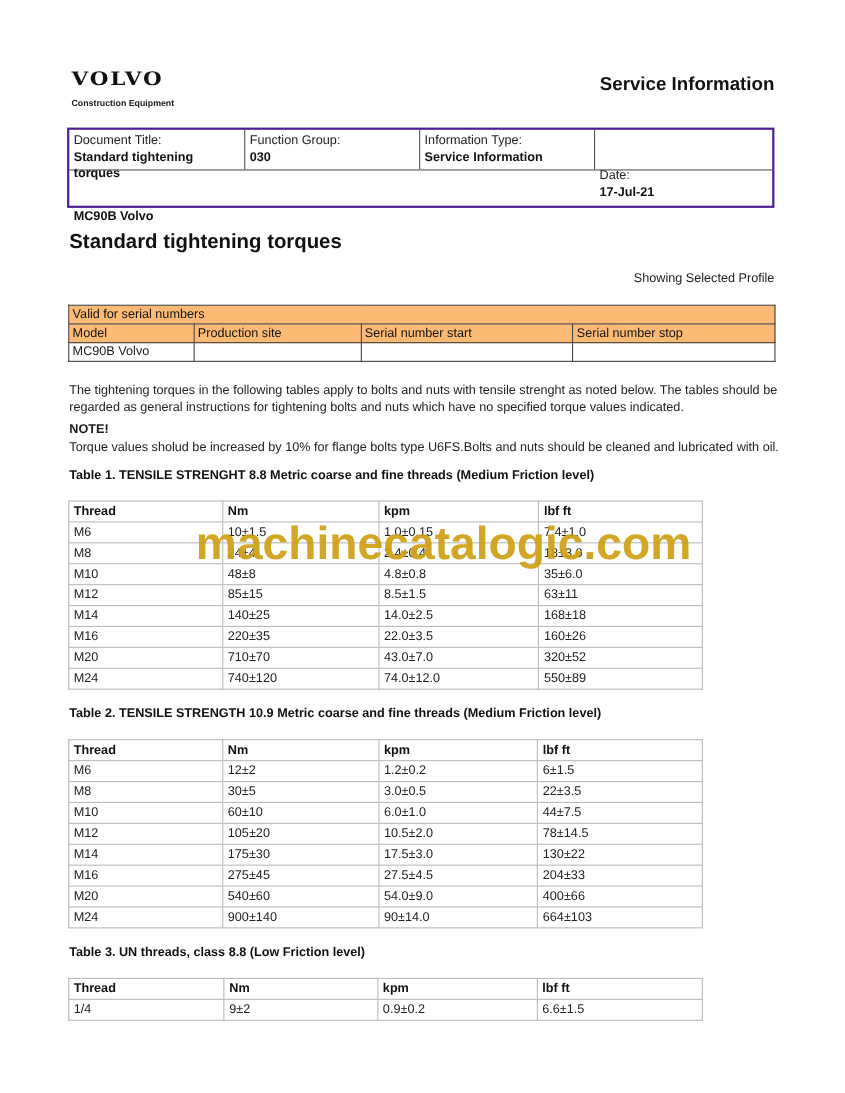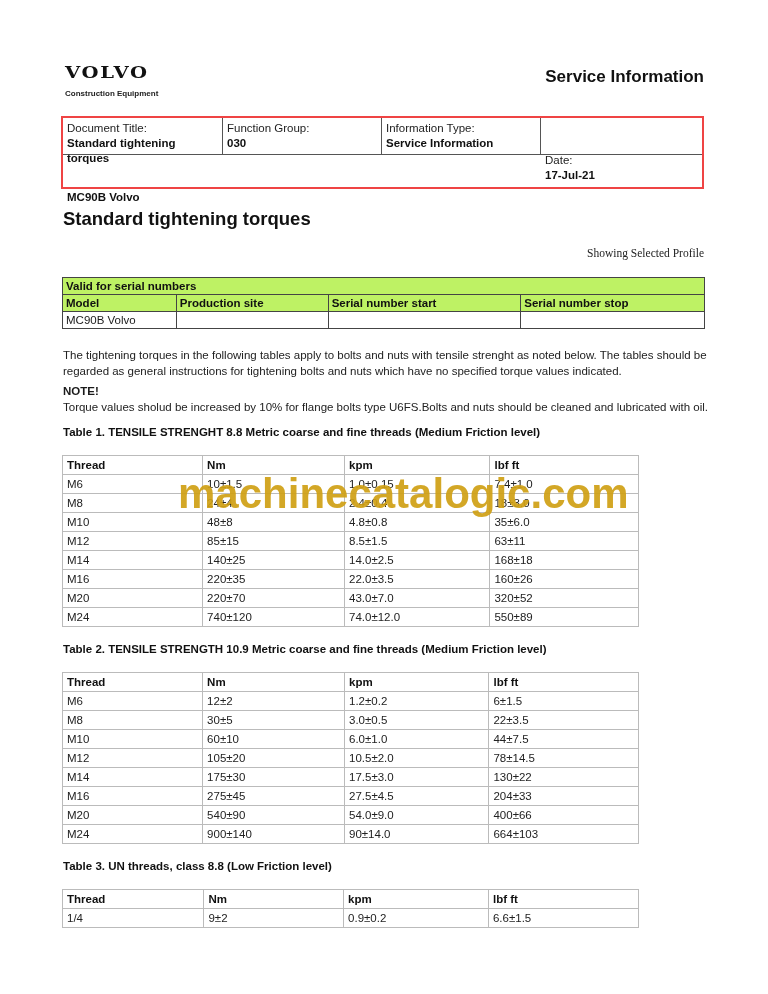--- a/index.html
+++ b/index.html
@@ -17,43 +17,43 @@
   .logo .sub {
     font-family: "Liberation Sans", sans-serif; font-size: 8px; font-weight: bold;
     color: #222; margin-top: 9px; display: block;
   }
   .svc-title {
     position: absolute; right: 64px; top: 67px;
     font-family: "Liberation Sans", sans-serif; font-weight: bold; font-size: 17px; color: #111;
   }
   .info-box {
     position: absolute; left: 61px; top: 116px; width: 643px; height: 73px;
-    border: 2px solid #ef4444; box-sizing: border-box;
+    border: 2px solid #4c1d95; box-sizing: border-box;
     font-family: "Liberation Sans", sans-serif; font-size: 11.5px;
   }
   .info-row1 { display: flex; height: 36px; border-bottom: 1px solid #555; }
   .info-cell { padding: 3px 4px; box-sizing: border-box; border-right: 1px solid #555; line-height: 15px; }
   .info-cell:last-child { border-right: none; margin-top: 32px; }
   .info-cell .lbl { display: block; color: #222; }
   .info-cell .val { display: block; font-weight: bold; color: #111; }
   .info-row2 { padding: 3px 4px; line-height: 15px; }
   .doc-title {
     position: absolute; left: 63px; top: 208px;
     font-family: "Liberation Sans", sans-serif; font-weight: bold; font-size: 18.5px; color: #111;
   }
   .showing {
     position: absolute; right: 64px; top: 247px;
-    font-family: Liberation Serif, serif; font-size: 11.5px; color: #222;
+    font-family: Liberation Sans, sans-serif; font-size: 11.5px; color: #222;
   }
   table { border-collapse: collapse; font-family: "Liberation Sans", sans-serif; font-size: 11.5px; }
   .serial-table { position: absolute; left: 62px; top: 277px; width: 643px; }
   .serial-table td, .serial-table th {
     border: 1px solid #444; padding: 1px 3px; height: 17px; text-align: left; box-sizing: border-box;
   }
-  .serial-table th { background: #bef264; font-weight: bold; color: #111; }
+  .serial-table th { background: #fdba74; font-weight: normal; color: #111; }
   .intro {
     position: absolute; left: 63px; top: 347px; width: 645px;
     font-family: "Liberation Sans", sans-serif; font-size: 11.5px; line-height: 16px; color: #222;
   }
   .note-head { position: absolute; left: 63px; top: 385px; font-family: "Liberation Sans", sans-serif; font-weight: bold; font-size: 11.5px; }
   .note-text { position: absolute; left: 63px; top: 401px; font-family: "Liberation Sans", sans-serif; font-size: 11.5px; color: #222; }
   .tcap { position: absolute; left: 63px; font-family: "Liberation Sans", sans-serif; font-weight: bold; font-size: 11.5px; color: #111; }
   .torque { position: absolute; left: 62px; width: 577px; padding-left: 21px; }
   .torque td, .torque th {
     border: 1px solid #bbb; padding: 0 4px; height: 19px; text-align: left; box-sizing: border-box; color: #222;
@@ -179,21 +179,21 @@
         <td>168±18</td>
       </tr>
   <tr>
         <td>M16</td>
         <td>220±35</td>
         <td>22.0±3.5</td>
         <td>160±26</td>
       </tr>
   <tr>
         <td>M20</td>
-        <td>220±70</td>
+        <td>710±70</td>
         <td>43.0±7.0</td>
         <td>320±52</td>
       </tr>
   <tr>
         <td>M24</td>
         <td>740±120</td>
         <td>74.0±12.0</td>
         <td>550±89</td>
       </tr>
 </tbody>
@@ -245,21 +245,21 @@
         <td>130±22</td>
       </tr>
   <tr>
         <td>M16</td>
         <td>275±45</td>
         <td>27.5±4.5</td>
         <td>204±33</td>
       </tr>
   <tr>
         <td>M20</td>
-        <td>540±90</td>
+        <td>540±60</td>
         <td>54.0±9.0</td>
         <td>400±66</td>
       </tr>
   <tr>
         <td>M24</td>
         <td>900±140</td>
         <td>90±14.0</td>
         <td>664±103</td>
       </tr>
 </tbody>

